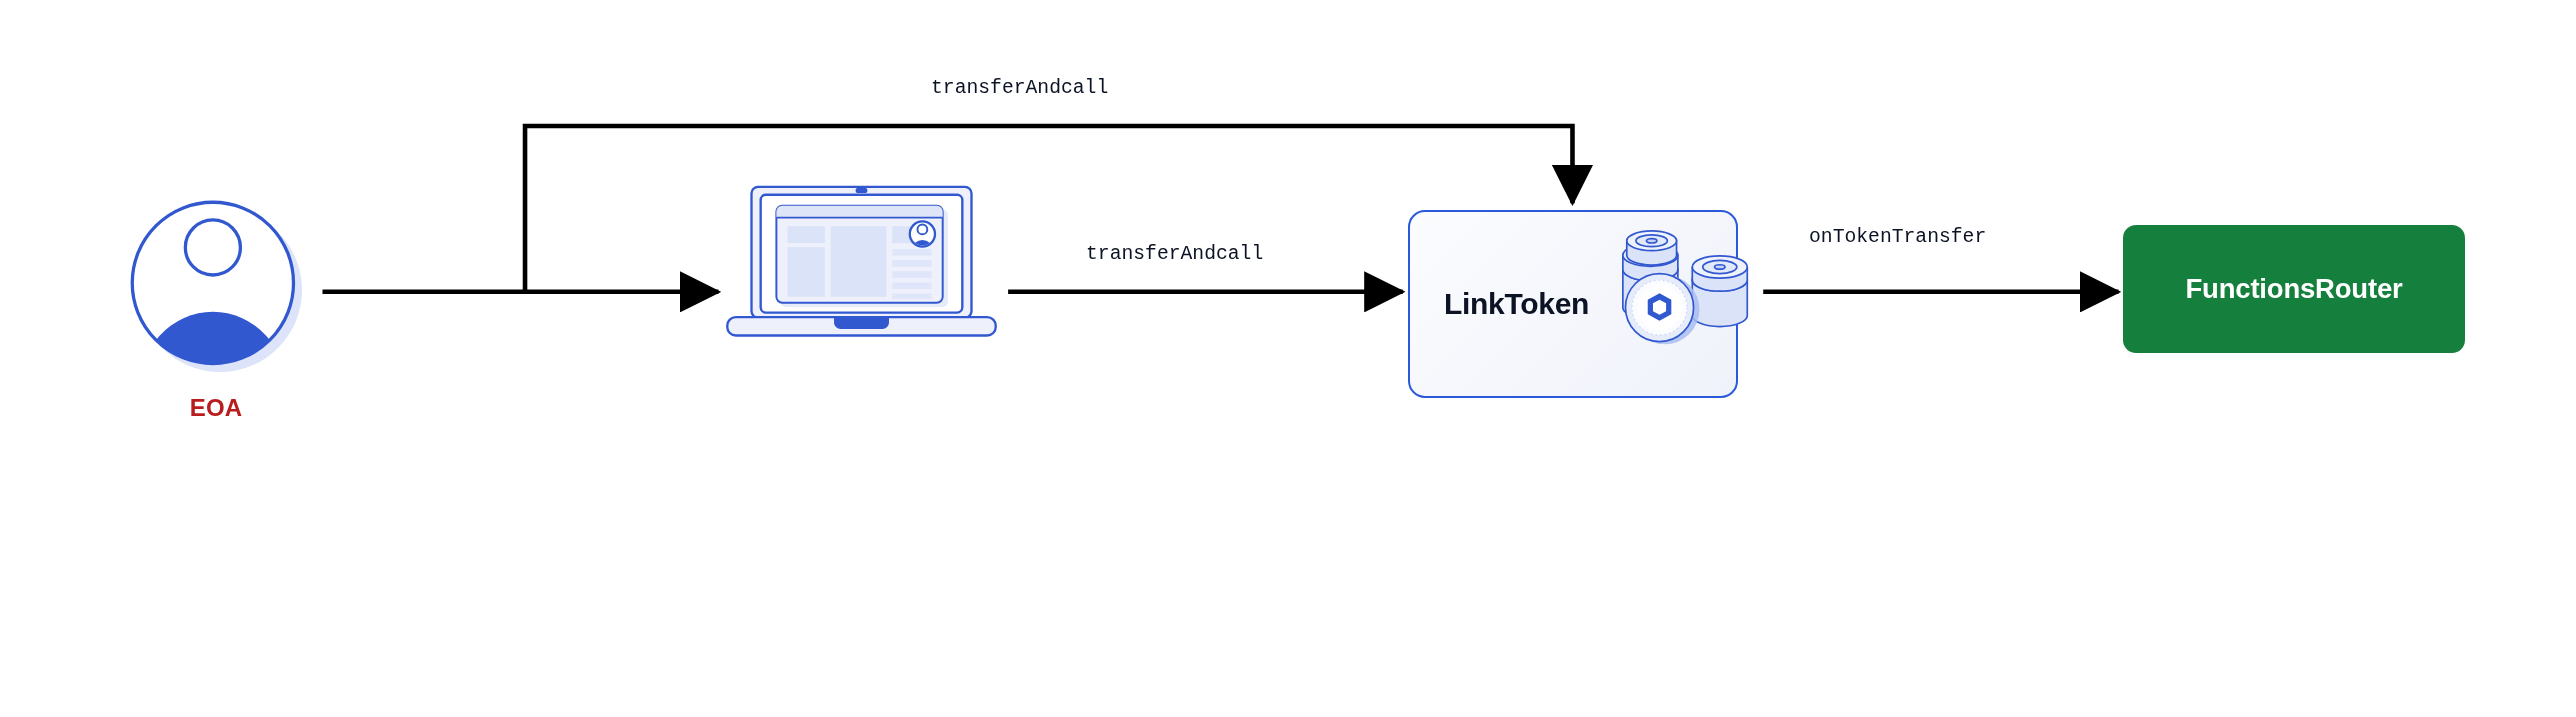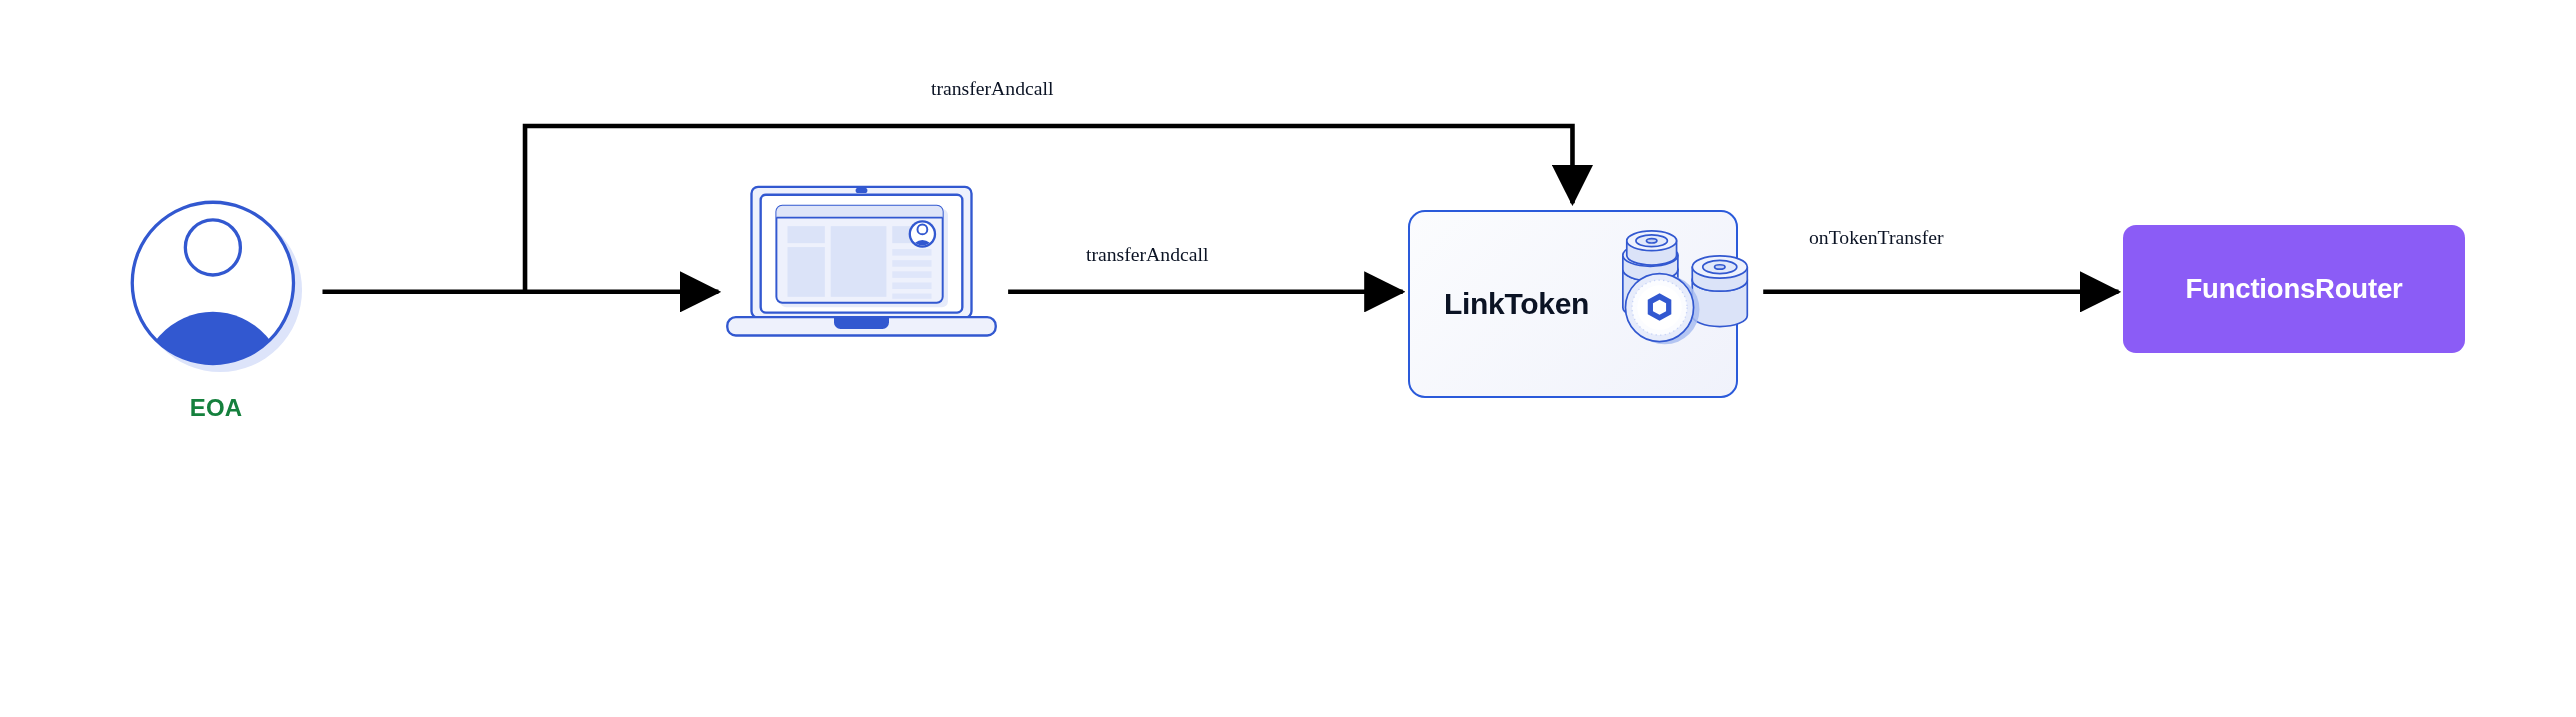--- a/index.html
+++ b/index.html
@@ -37,21 +37,21 @@
     width: 177px;
     height: 177px;
   }
   .node-caption {
     position: absolute;
     left: 0;
     right: 0;
     text-align: center;
     font-family: "Liberation Sans", sans-serif;
     font-weight: bold;
-    color: #15803d;
+    color: #b91c1c;
     font-size: 24px;
     letter-spacing: 0.1px;
   }
   #eoa-caption { top: 197px; }
 
   
   #app-node {
     left: 708px;
     top: 184px;
     width: 308px;
@@ -97,21 +97,21 @@
     overflow: visible;
   }
 
   
   #router-box {
     left: 2123px;
     top: 225px;
     width: 342px;
     height: 128px;
     border-radius: 13px;
-    background: #8b5cf6;
+    background: #15803d;
   }
   #router-label {
     position: absolute;
     inset: 0;
     display: flex;
     align-items: center;
     justify-content: center;
     font-size: 27.5px;
     font-weight: bold;
     color: #ffffff;
@@ -147,21 +147,21 @@
   #subdoc-caption {
     top: 170px;
     font-weight: normal;
     font-size: 19.7px;
     line-height: 1.3;
   }
 
   
   .edge-label {
     position: absolute;
-    font-family: Liberation Serif, serif;
+    font-family: Liberation Mono, monospace;
     font-size: 19.7px;
     color: #0b1324;
     white-space: nowrap;
   }
   #label-top      { left: 931px; top: 77px; }
   #label-middle   { left: 1086px; top: 243px; }
   #label-right    { left: 1809px; top: 226px; }
 
   
   #connectors {

